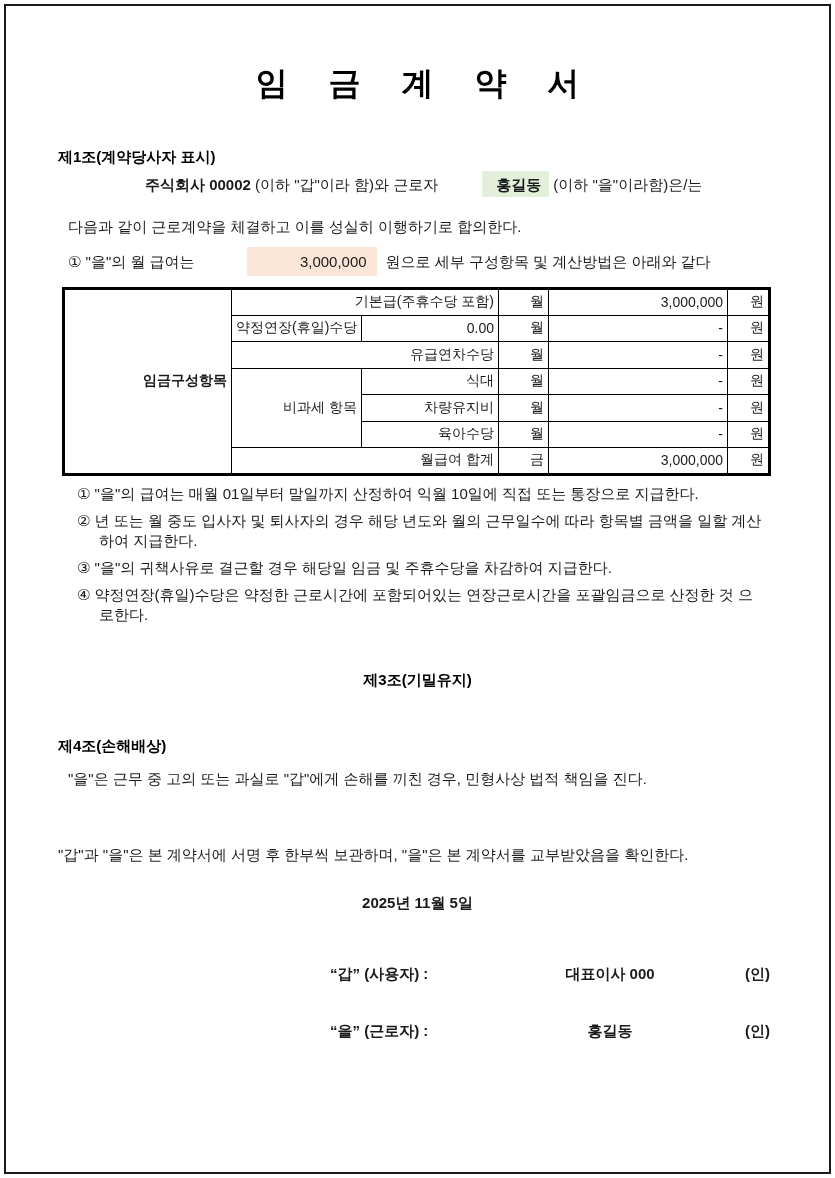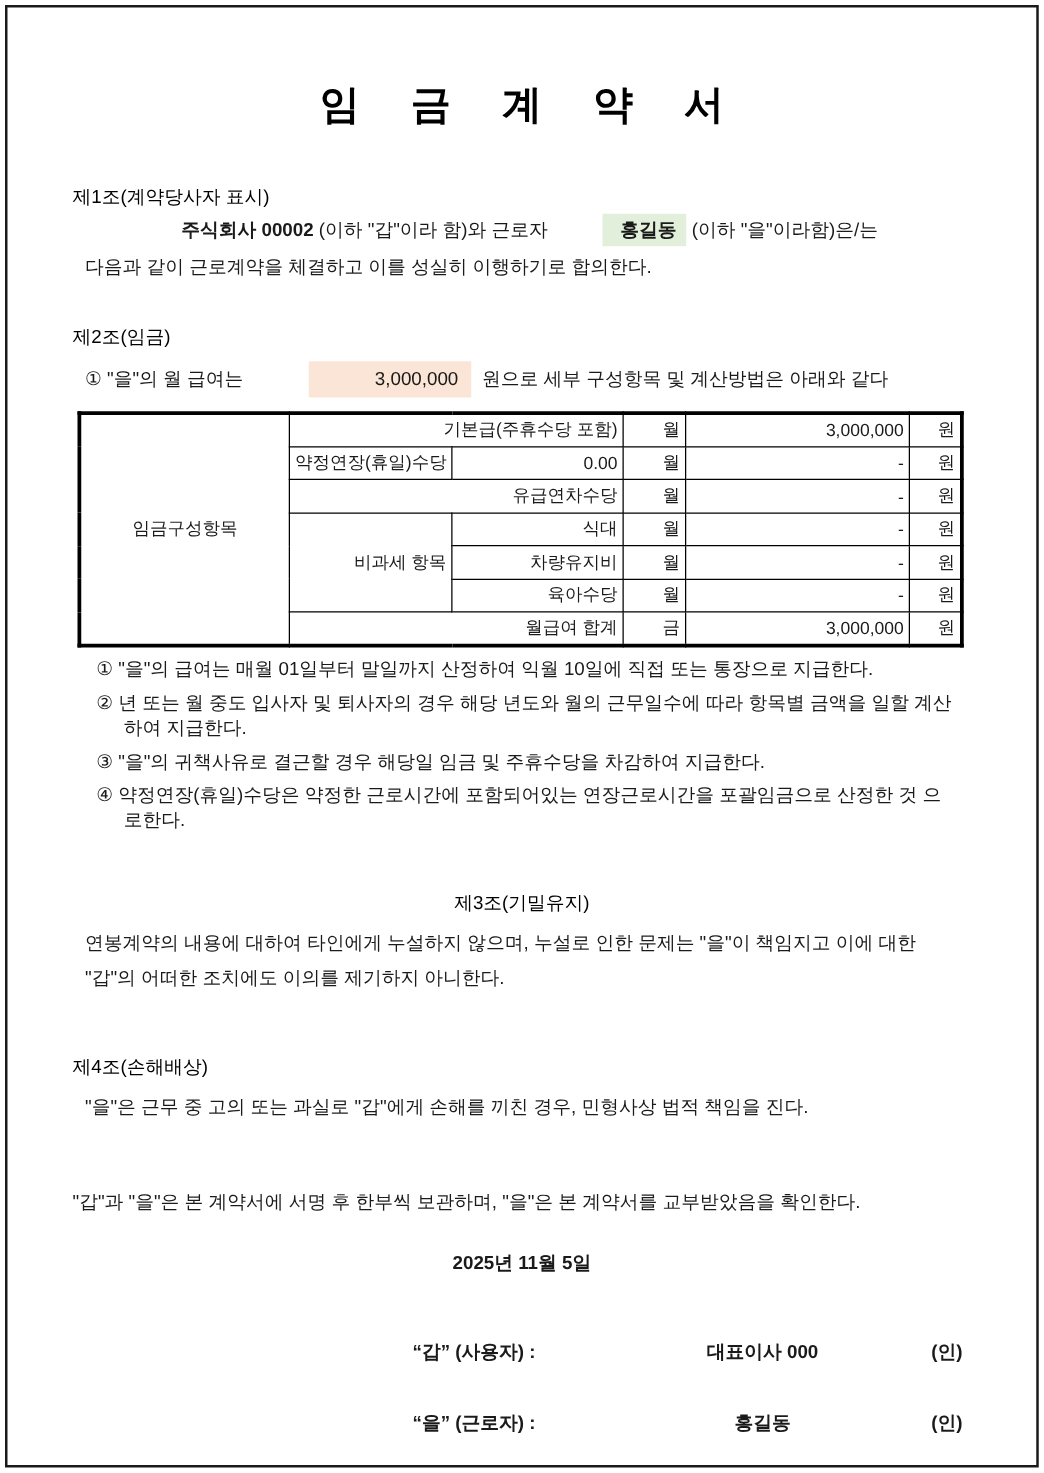--- a/index.html
+++ b/index.html
@@ -23,30 +23,30 @@
     margin-top: 56px;
     text-align: center;
     font-size: 32px;
     font-weight: bold;
     letter-spacing: 16px;
     padding-left: 16px; 
     color: #000;
   }
   .heading {
     font-size: 15px;
-    font-weight: normal;
+    font-weight: bold;
     color: #000;
   }
   .h1 { margin-top: 42px; }
   .h2 { margin-top: 36px; }
   .h3 { margin-top: 46px; text-align: center; }
   .h4 { margin-top: 47px; }
   .line { font-size: 15px; line-height: 20px; }
   .l-party { margin-top: 8px; padding-left: 87px; }
-  .l-agree { margin-top: 9px; padding-left: 10px; }
+  .l-agree { margin-top: 22px; padding-left: 10px; }
   .bold { font-weight: bold; }
   .hl-green {
     background: #e2efda;
     font-weight: bold;
     padding: 5px 8px 4px 14px;
     margin-left: 44px;
   }
   .l-salary { margin-top: 10px; padding-left: 10px; display: flex; align-items: center; }
   .hl-orange {
     background: #fbe5d6;
@@ -69,21 +69,21 @@
   }
   table.pay-table td {
     border: 1px solid #000;
     height: 26.5px;
     padding: 0 4px;
     white-space: nowrap;
     overflow: hidden;
   }
   td.c { text-align: right; }
   td.r { text-align: right; padding-right: 10px; }
-  td.row-head { font-weight: normal; text-align: center; }
+  td.row-head { font-weight: bold; text-align: right; }
 
   .notes { margin-top: 8px; }
   .note {
     font-size: 15px;
     line-height: 20px;
     margin-top: 7px;
     margin-left: 19px;
     padding-left: 22px;
     text-indent: -22px;
     width: 690px;
@@ -126,21 +126,20 @@
 <div class="page">
 
   <div class="title">임 금 계 약 서</div>
 
   <div class="heading h1">제1조(계약당사자 표시)</div>
   <div class="line l-party">
     <span class="bold">주식회사 00002</span><span> (이하 "갑"이라 함)와 근로자</span><span class="hl-green">홍길동</span><span> (이하 "을"이라함)은/는</span>
   </div>
   <div class="line l-agree">다음과 같이 근로계약을 체결하고 이를 성실히 이행하기로 합의한다.</div>
 
-  <div class="heading h2">제2조(임금)</div>
   <div class="line l-salary">
     <span>① "을"의 월 급여는</span>
     <span class="hl-orange">3,000,000</span>
     <span class="suffix">원으로 세부 구성항목 및 계산방법은 아래와 같다</span>
   </div>
 
   <table class="pay-table">
     <colgroup>
       <col style="width:168px">
         <col style="width:130px">
@@ -199,21 +198,20 @@
   </table>
 
   <div class="notes">
     <div class="note">① "을"의 급여는 매월  01일부터 말일까지 산정하여 익월 10일에 직접 또는 통장으로 지급한다.</div>
     <div class="note">② 년 또는 월 중도 입사자 및 퇴사자의 경우 해당 년도와 월의 근무일수에 따라 항목별 금액을 일할 계산하여 지급한다.</div>
     <div class="note">③ "을"의 귀책사유로 결근할 경우 해당일 임금 및 주휴수당을 차감하여 지급한다.</div>
     <div class="note">④ 약정연장(휴일)수당은 약정한 근로시간에 포함되어있는 연장근로시간을 포괄임금으로 산정한 것 으로한다.</div>
   </div>
 
   <div class="heading h3">제3조(기밀유지)</div>
-  <div class="body-ind">연봉계약의 내용에 대하여 타인에게 누설하지 않으며, 누설로 인한 문제는 "을"이 책임지고 이에 대한 "갑"의 어떠한 조치에도 이의를 제기하지  아니한다.</div>
 
   <div class="heading h4">제4조(손해배상)</div>
   <div class="body-ind">"을"은 근무 중 고의 또는 과실로 "갑"에게 손해를 끼친 경우, 민형사상 법적 책임을 진다.</div>
 
   <div class="closing">"갑"과 "을"은 본 계약서에 서명 후 한부씩 보관하며, "을"은 본 계약서를 교부받았음을 확인한다.</div>
   <div class="date">2025년 11월 5일</div>
 
   <div class="sig-row first">
     <span class="sig-role">“갑” (사용자) :</span>
     <span class="sig-name">대표이사 000</span>

